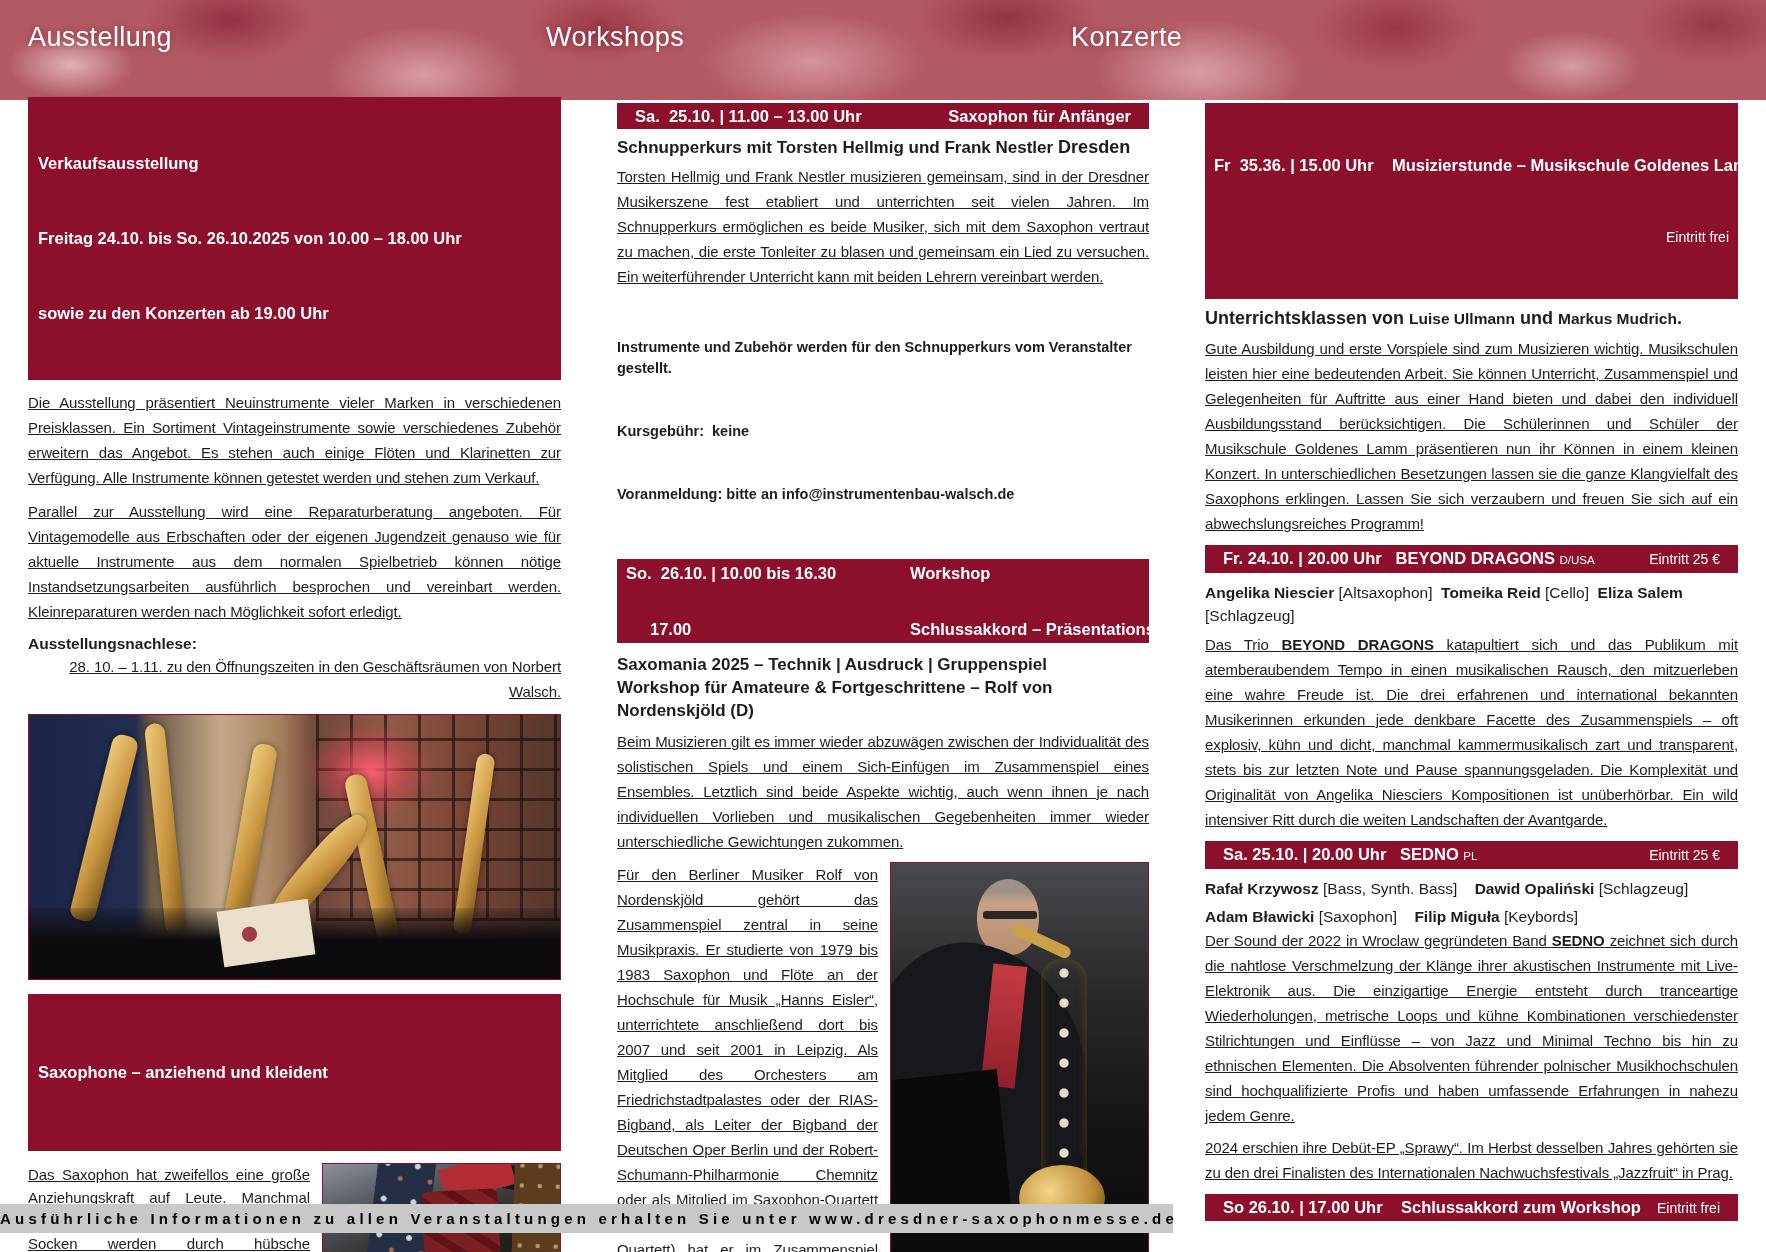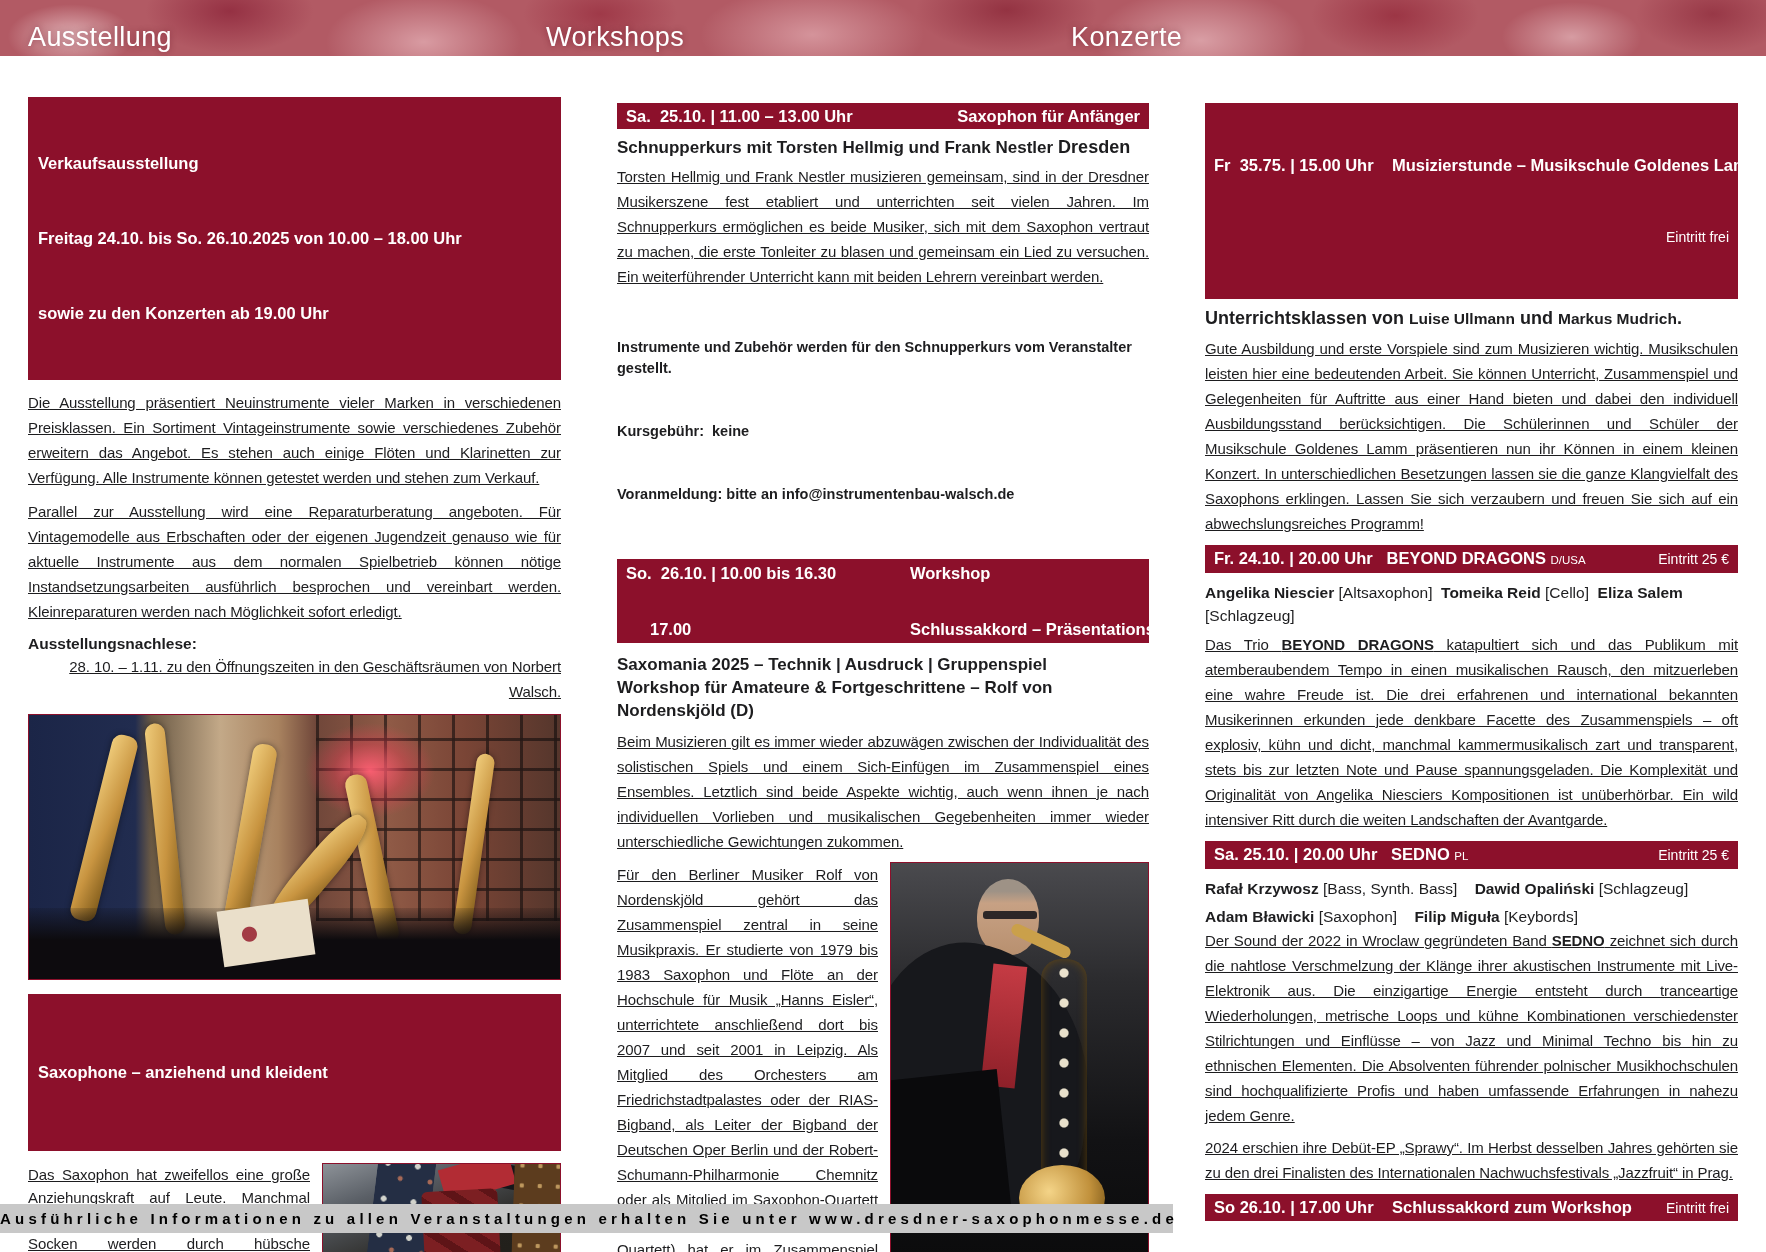--- a/index.html
+++ b/index.html
@@ -1,20 +1,20 @@
 <!DOCTYPE html>
 <html lang="de"><head>
 <meta charset="utf-8">
 <style>
   html,body{margin:0;padding:0;background:#fff;}
   .page{position:relative;width:1766px;height:1252px;background:#ffffff;overflow:hidden;
         font-family:"Liberation Sans",sans-serif;color:#1d1d1f;}
 
   
-  .banner{position:absolute;left:0;top:0;width:1766px;height:56px;background-color:#b25a64;
+  .banner{position:absolute;left:0;top:0;width:1766px;height:100px;background-color:#b25a64;
     background-image:
       radial-gradient(90px 46px at 4% 65%, rgba(255,235,236,.60), transparent 70%),
       radial-gradient(120px 60px at 13% 20%, rgba(125,15,40,.55), transparent 70%),
       radial-gradient(140px 70px at 24% 75%, rgba(255,220,224,.50), transparent 70%),
       radial-gradient(110px 55px at 34% 25%, rgba(140,25,45,.50), transparent 70%),
       radial-gradient(160px 70px at 46% 62%, rgba(250,210,214,.48), transparent 70%),
       radial-gradient(130px 60px at 57% 18%, rgba(120,15,35,.52), transparent 70%),
       radial-gradient(150px 75px at 68% 72%, rgba(255,225,228,.50), transparent 70%),
       radial-gradient(120px 60px at 79% 28%, rgba(135,20,40,.52), transparent 70%),
       radial-gradient(100px 50px at 89% 66%, rgba(255,230,232,.47), transparent 70%),
@@ -26,21 +26,21 @@
   
   .col{position:absolute;}
   .col-left{left:28px;top:97px;width:533px;}
   .col-mid{left:617px;top:103px;width:532px;}
   .col-right{left:1205px;top:103px;width:533px;}
 
   
   .redbox{background:#8c102b;color:#fff;font-weight:bold;font-size:16.5px;line-height:25px;
           padding:4px 10px;white-space:pre-wrap;}
   .bar{background:#8c102b;color:#fff;font-weight:bold;font-size:16.5px;line-height:24px;
-       padding:1px 9px;display:flex;justify-content:space-between;align-items:baseline;white-space:pre;}
+       padding:1px 18px;display:flex;justify-content:space-between;align-items:baseline;white-space:pre;}
   .bar .eintritt{font-weight:normal;font-size:14px;}
   .bar-block{background:#8c102b;color:#fff;font-weight:bold;font-size:16.5px;line-height:24px;
        padding:2px 9px;white-space:pre;}
   .bar-block .line2{text-align:right;font-weight:normal;font-size:14px;}
   .bar-grid{background:#8c102b;color:#fff;font-weight:bold;font-size:16.5px;line-height:24px;
        padding:2px 9px;display:grid;grid-template-columns:252px 1fr;white-space:pre;gap:32px;}
   .indent17{padding-left:24px;}
 
   
   .body{font-size:15px;line-height:25px;text-align:justify;letter-spacing:-0.1px;margin:0 0 9px 0;text-decoration:underline;}
@@ -209,21 +209,21 @@
         <div class="sax3"></div>
         <div class="stand3"></div>
         <div class="bell3"></div>
       </div>
     </div>
 
   </div>
 
   <div class="col col-right">
     <div class="bar-block mb8">
-      <div>Fr  35.75. | 15.00 Uhr    Musizierstunde – Musikschule Goldenes Lamm</div>
+      <div>Fr  35.36. | 15.00 Uhr    Musizierstunde – Musikschule Goldenes Lamm</div>
       <div class="line2">Eintritt frei</div>
     </div>
     <div class="names mb6"><span class="rg">Unterrichtsklassen von </span><span class="b">Luise Ullmann</span><span class="rg"> und </span><span class="b">Markus Mudrich</span><span class="rg">.</span></div>
     <p class="body mb9">Gute Ausbildung und erste Vorspiele sind zum Musizieren wichtig. Musikschulen leisten hier eine bedeutenden Arbeit. Sie können Unterricht, Zusammenspiel und Gelegenheiten für Auftritte aus einer Hand bieten und dabei den individuell Ausbildungsstand berücksichtigen. Die Schülerinnen und Schüler der Musikschule Goldenes Lamm präsentieren nun ihr Können in einem kleinen Konzert. In unterschiedlichen Besetzungen lassen sie die ganze Klangvielfalt des Saxophons erklingen. Lassen Sie sich verzaubern und freuen Sie sich auf ein abwechslungsreiches Programm!</p>
 
     <div class="bar mb8">
       <span><span>Fr. 24.10. | 20.00 Uhr   BEYOND DRAGONS </span><span class="sm">D/USA</span></span>
       <span class="eintritt">Eintritt 25 €</span>
     </div>
     <div class="names"><span class="b">Angelika Niescier</span><span> [Altsaxophon]  </span><span class="b">Tomeika Reid</span><span> [Cello]  </span><span class="b">Eliza Salem</span><span> [Schlagzeug]</span></div>

